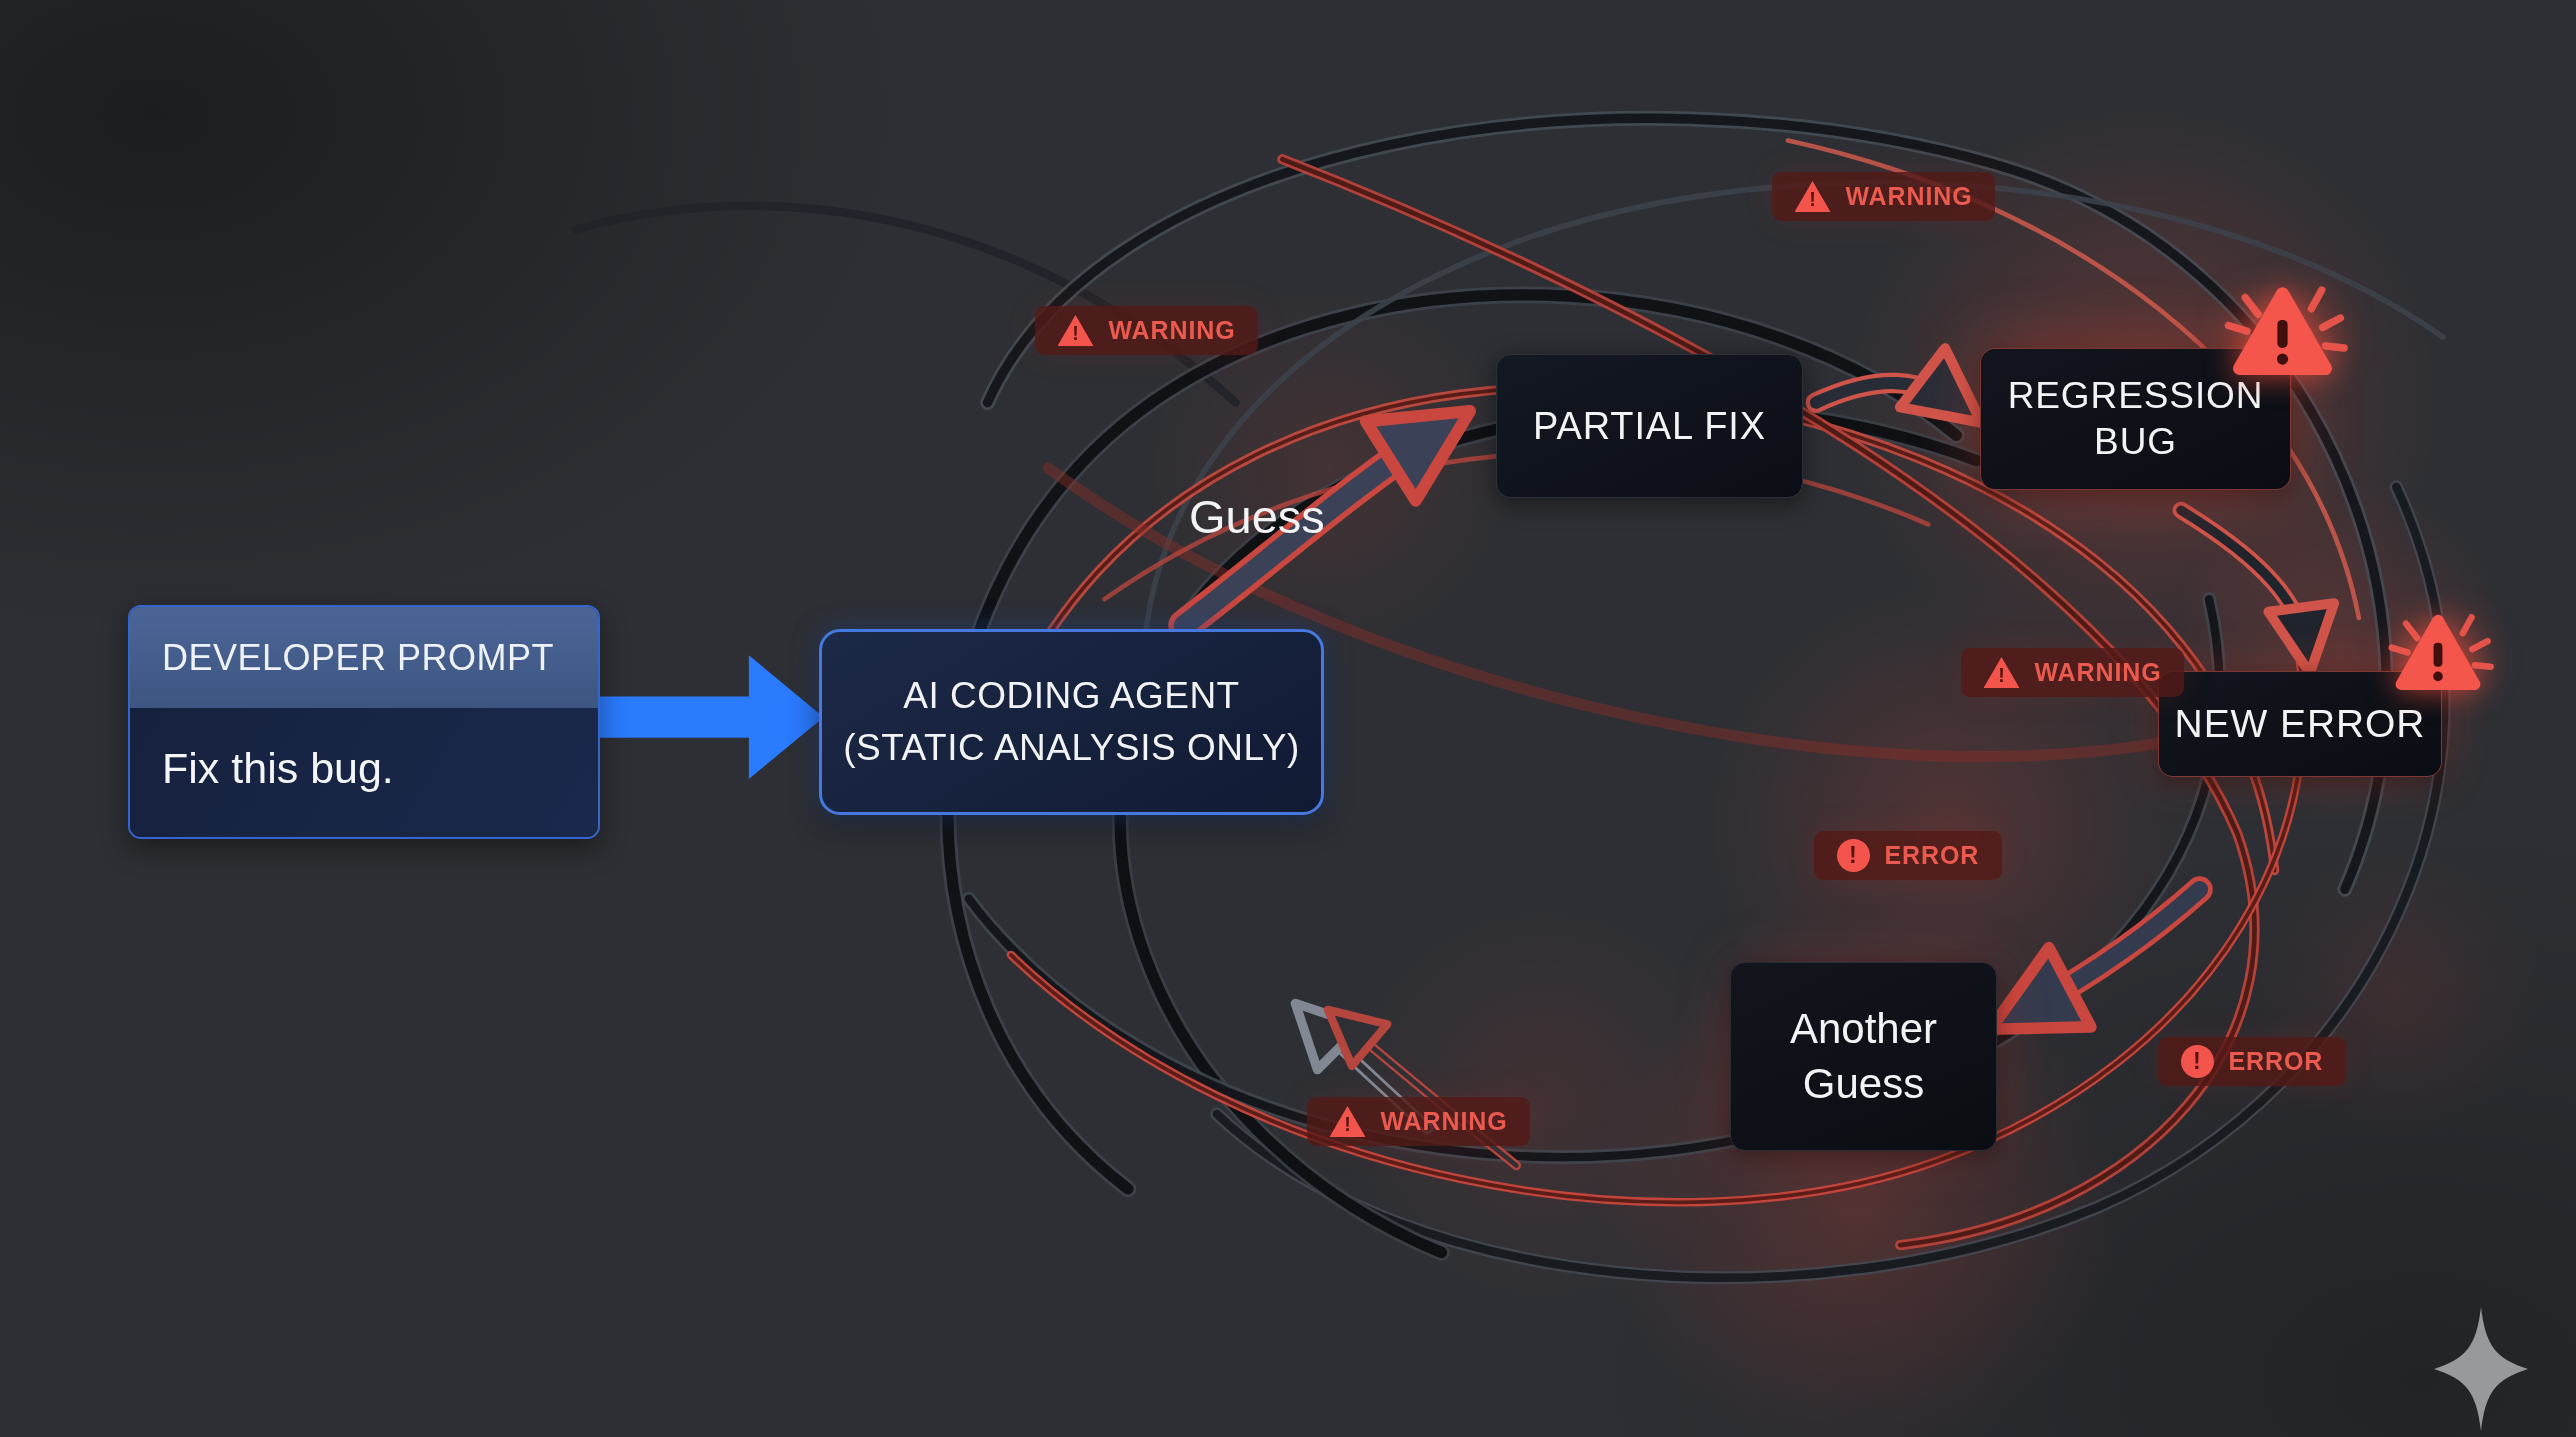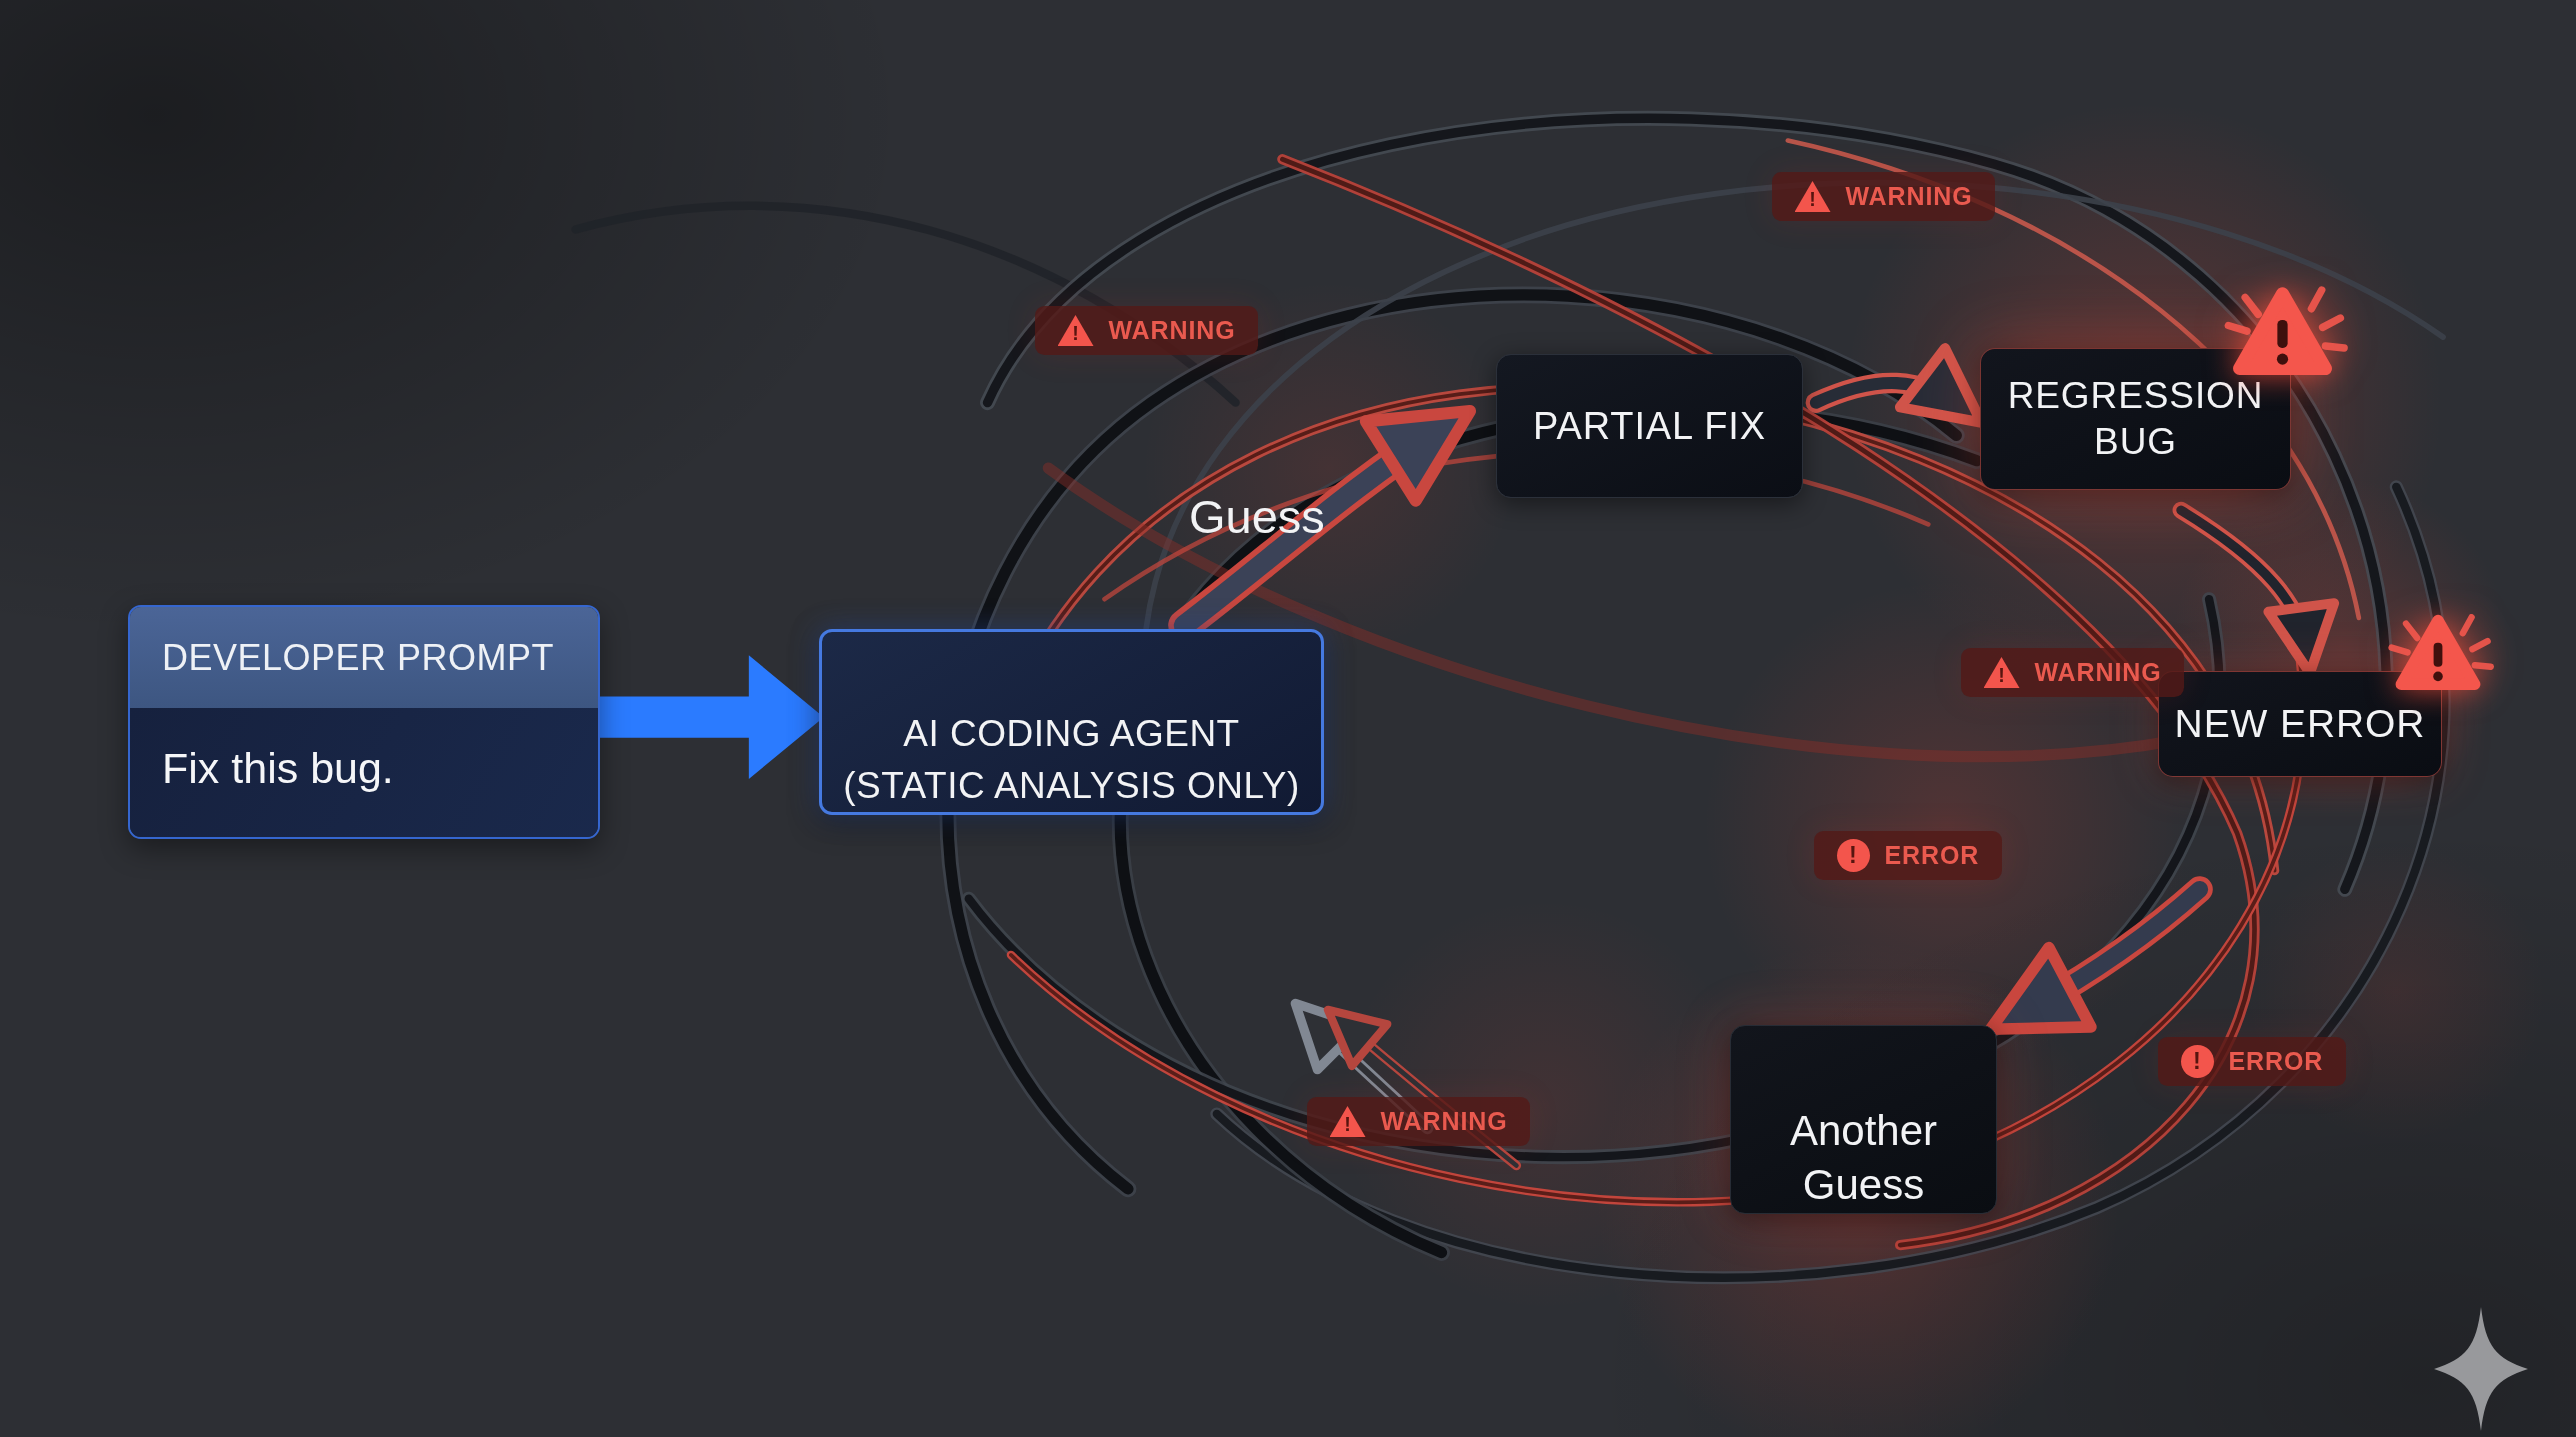--- a/index.html
+++ b/index.html
@@ -21,29 +21,29 @@
   }
   #partial-fix{left:1496px;top:354px;width:305px;height:142px;font-size:38px;letter-spacing:0.9px;
     background:linear-gradient(155deg,#141821,#0b0e15);border:1.9px solid #2b303a;
     box-shadow:0 5.6px 24px rgba(0,0,0,.45);}
   #regression-bug{left:1980px;top:348px;width:309px;height:140px;font-size:37px;letter-spacing:0.9px;line-height:1.25;
     background:linear-gradient(155deg,#12151d,#0a0d13);border:1.9px solid rgba(214,84,72,.55);
     box-shadow:0 0 66px rgba(235,75,58,.38),0 5.6px 24px rgba(0,0,0,.45);}
   #new-error{left:2158px;top:671px;width:282px;height:104px;font-size:39px;letter-spacing:0.9px;
     background:linear-gradient(155deg,#12151d,#0a0d13);border:1.9px solid rgba(205,80,70,.6);
     box-shadow:0 0 47px rgba(235,75,58,.3),0 5.6px 22.5px rgba(0,0,0,.45);}
-  #another-guess{left:1730px;top:1025px;width:265px;height:187px;font-size:42px;line-height:1.3;
+  #another-guess{left:1730px;top:962px;width:265px;height:187px;font-size:42px;line-height:1.3;
     background:linear-gradient(155deg,#12151c,#0a0d12);border:1.9px solid #272c35;
-    box-shadow:0 0 56px rgba(230,70,55,.22),0 5.6px 24px rgba(0,0,0,.45);align-items:flex-end;}
+    box-shadow:0 0 56px rgba(230,70,55,.22),0 5.6px 24px rgba(0,0,0,.45);}
   #static-snippets{left:871px;top:862px;width:296px;height:159px;font-size:35px;letter-spacing:0.9px;line-height:1.35;
     background:linear-gradient(155deg,#101319,#090c11);border:1.9px solid #363b44;
     box-shadow:0 5.6px 22.5px rgba(0,0,0,.45);}
   #ai-agent{left:819px;top:629px;width:499px;height:180px;font-size:37px;letter-spacing:0.5px;line-height:1.4;
-    background:linear-gradient(150deg,#1c2947,#111a33);border:3.7px solid #4579e0;border-radius:13px;
-    box-shadow:0 0 28px rgba(60,110,220,.35),0 7.5px 28px rgba(0,0,0,.5);align-items:flex-end;}
+    background:linear-gradient(150deg,#1c2947,#111a33);border:3.7px solid #4579e0;border-radius:21px;
+    box-shadow:0 0 28px rgba(60,110,220,.35),0 7.5px 28px rgba(0,0,0,.5);}
 
   #dev-prompt{position:absolute;left:128px;top:605px;width:468px;height:230px;z-index:2;
     border:2.8px solid #3566cf;border-radius:13px;overflow:hidden;box-shadow:0 9.4px 28px rgba(0,0,0,.4);}
   #dev-prompt .hdr{height:69px;display:flex;align-items:center;padding:16px 32px;
     background:linear-gradient(#4b6597,#3d5681);font-size:36px;font-weight:500;color:#eef1f6;letter-spacing:0.5px;}
   #dev-prompt .bdy{height:calc(100% - 69px);background:linear-gradient(120deg,#16213e,#1a294c);
     padding:36px 32px 0;font-size:43px;color:#f5f6f8;box-sizing:border-box;text-align:left;}
 
   
   .badge{position:absolute;display:flex;align-items:center;gap:15px;z-index:3;

